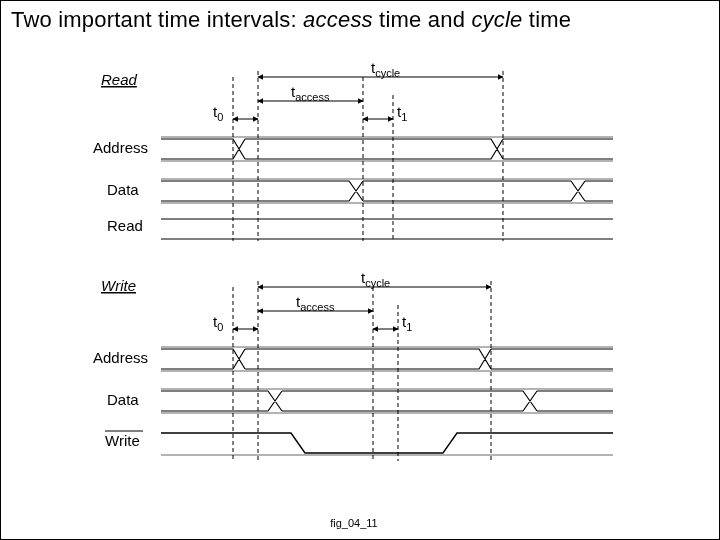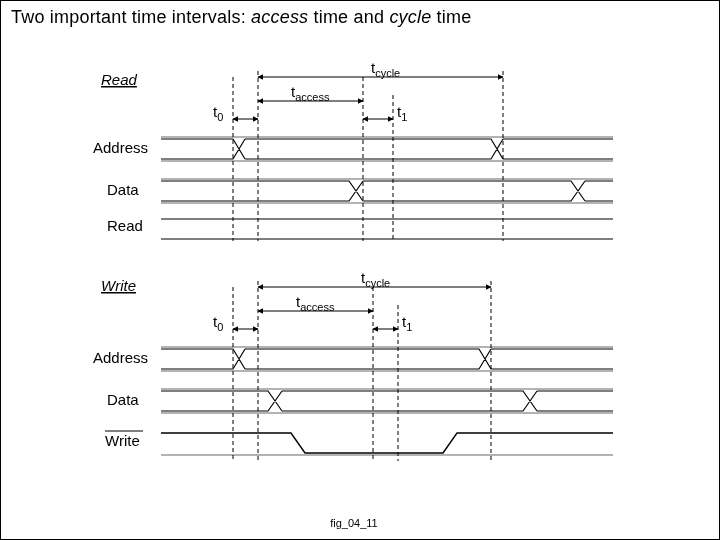--- a/index.html
+++ b/index.html
@@ -13,21 +13,21 @@
   }
   .page {
     position: relative;
     width: 720px;
     height: 540px;
     box-sizing: border-box;
     border: 1px solid #000;
     padding: 6px 10px 10px 10px;
   }
   .title {
-    font-size: 18px;
+    font-size: 22px;
     letter-spacing: 0.2px;
   }
   .italic { font-style: italic; }
   .figure-wrap {
     position: absolute;
     left: 92px;
     top: 60px;
     width: 536px;
     height: 454px;
   }

